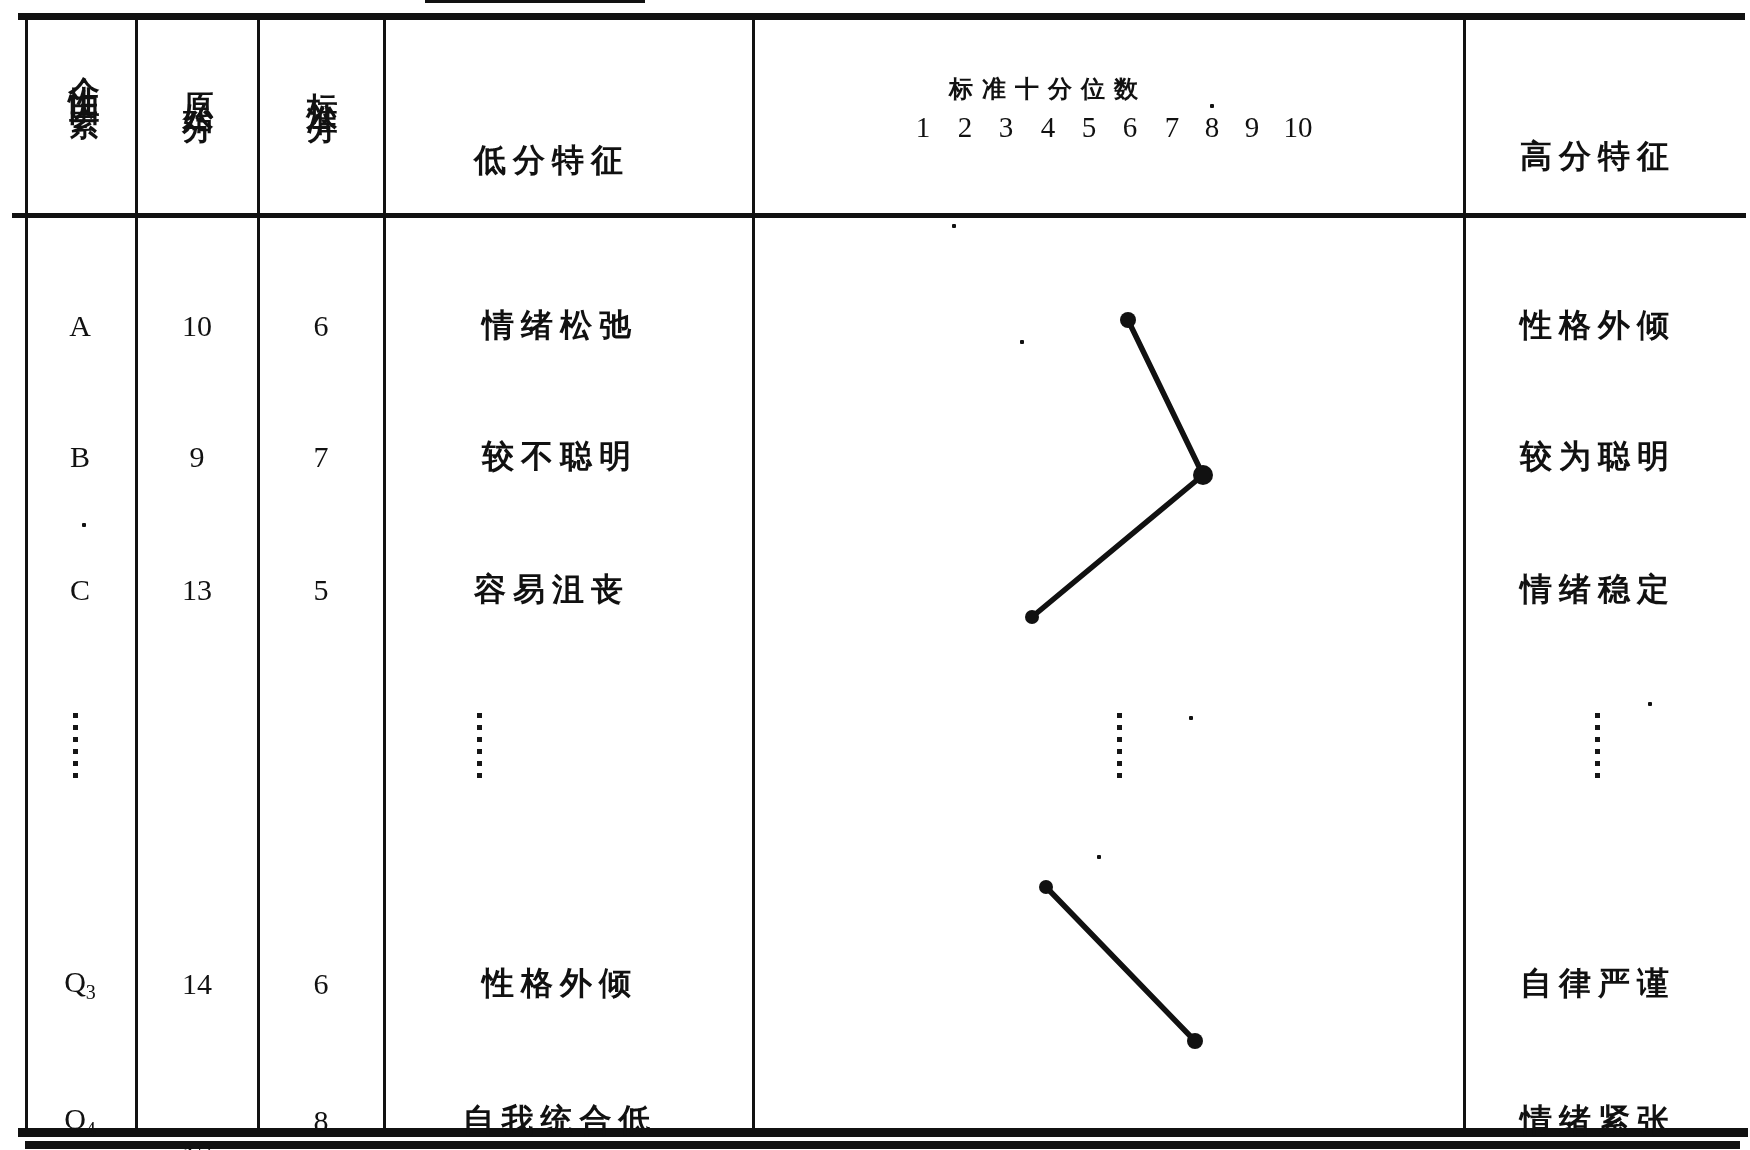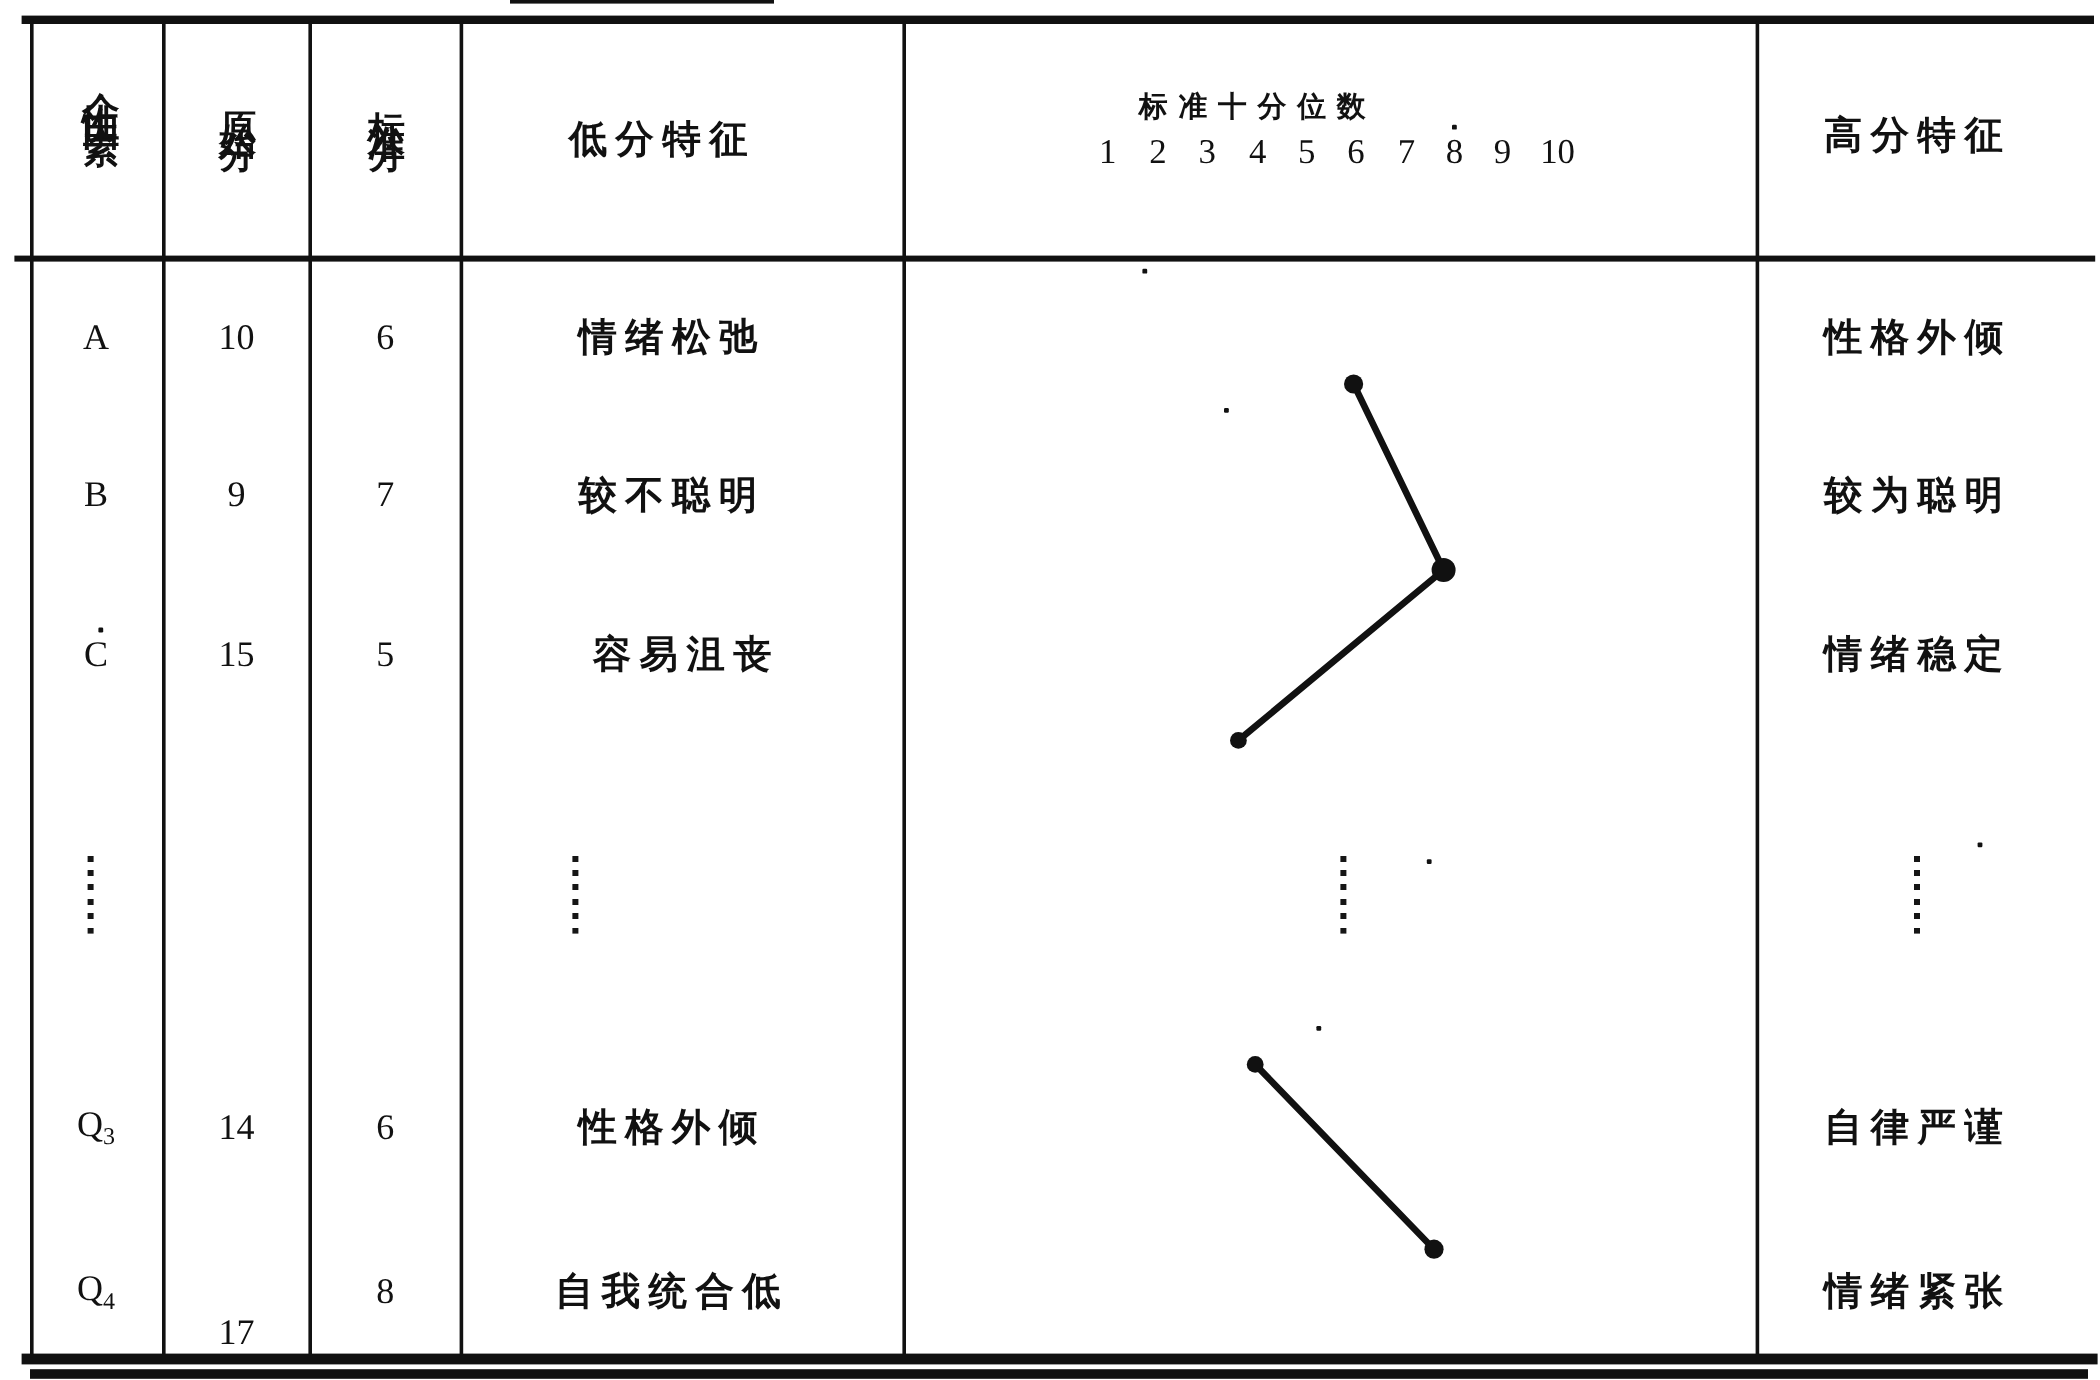--- a/index.html
+++ b/index.html
@@ -3,21 +3,21 @@
 <meta charset="utf-8">
 <style>
   html,body{margin:0;padding:0;background:#f7f7f4;}
   .page{
     position:relative;width:1750px;height:1150px;background:#ffffff;
     font-family:"Liberation Serif","DejaVu Serif",serif;color:#111;overflow:hidden;
   }
   .hline,.vline,.speck{position:absolute;background:#111;}
   .cell{
     position:absolute;transform:translate(-50%,-50%);
-    white-space:nowrap;font-size:31px;letter-spacing:0;
+    white-space:nowrap;font-size:31px;letter-spacing:0;margin-top:44px;
   }
   .cjk{font-weight:bold;font-size:32px;letter-spacing:7px;}
   .num{font-size:30px;}
   .vhead{
     position:absolute;transform:translateX(-50%);
     writing-mode:vertical-rl;text-orientation:upright;
     font-weight:bold;font-size:31px;letter-spacing:10px;line-height:1;
   }
   .sten-title{position:absolute;transform:translate(-50%,-50%);font-weight:bold;font-size:24px;letter-spacing:9px;white-space:nowrap;}
   .tick{position:absolute;transform:translate(-50%,-50%);font-size:29px;}
@@ -71,23 +71,23 @@
       <div class="cell num" style="left: 197px; top: 282px;">10</div>
       <div class="cell num" style="left: 321px; top: 282px;">6</div>
       <div class="cell cjk" style="left: 560px; top: 282px;">情绪松弛</div>
       <div class="cell cjk" style="left: 1598px; top: 282px;">性格外倾</div>
       <div class="cell num" style="left: 80px; top: 413px;">B</div>
       <div class="cell num" style="left: 197px; top: 413px;">9</div>
       <div class="cell num" style="left: 321px; top: 413px;">7</div>
       <div class="cell cjk" style="left: 560px; top: 413px;">较不聪明</div>
       <div class="cell cjk" style="left: 1598px; top: 413px;">较为聪明</div>
       <div class="cell num" style="left: 80px; top: 546px;">C</div>
-      <div class="cell num" style="left: 197px; top: 546px;">15</div>
+      <div class="cell num" style="left: 197px; top: 546px;">13</div>
       <div class="cell num" style="left: 321px; top: 546px;">5</div>
-      <div class="cell cjk" style="left: 572px; top: 546px;">容易沮丧</div>
+      <div class="cell cjk" style="left: 552px; top: 546px;">容易沮丧</div>
       <div class="cell cjk" style="left: 1598px; top: 546px;">情绪稳定</div>
       <div class="cell num" style="left: 80px; top: 940px;">Q<sub style="font-size:20px;">3</sub></div>
       <div class="cell num" style="left: 197px; top: 940px;">14</div>
       <div class="cell num" style="left: 321px; top: 940px;">6</div>
       <div class="cell cjk" style="left: 560px; top: 940px;">性格外倾</div>
       <div class="cell cjk" style="left: 1598px; top: 940px;">自律严谨</div>
       <div class="cell num" style="left: 80px; top: 1077px;">Q<sub style="font-size:20px;">4</sub></div>
       <div class="cell num" style="left: 197px; top: 1111px;">17</div>
       <div class="cell num" style="left: 321px; top: 1077px;">8</div>
       <div class="cell cjk" style="left: 560px; top: 1077px;">自我统合低</div>

